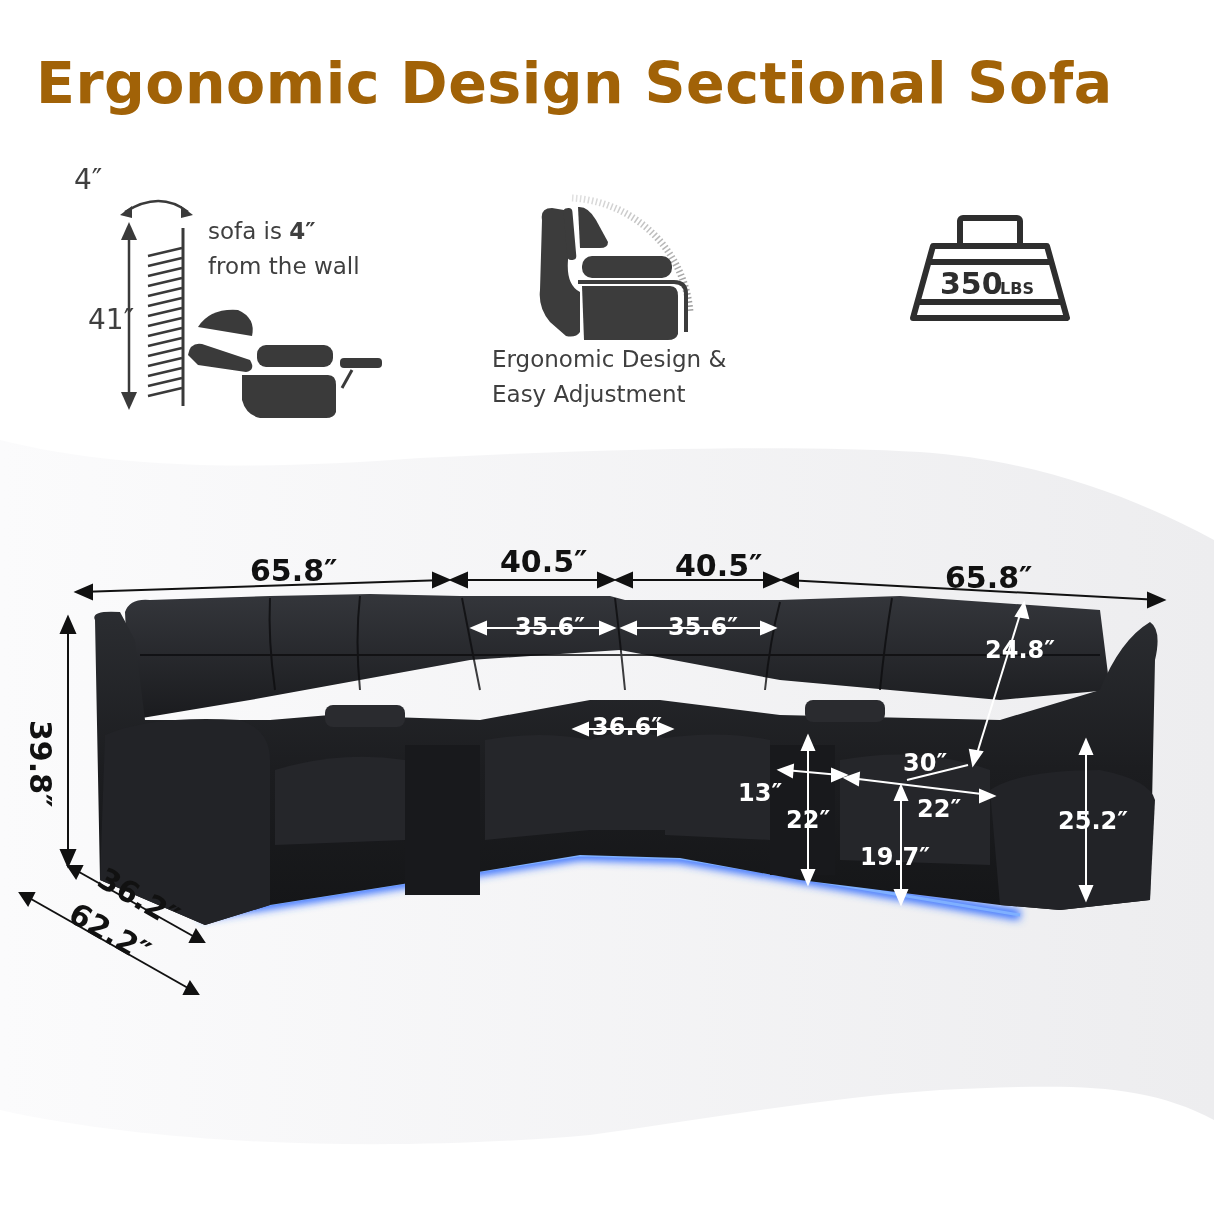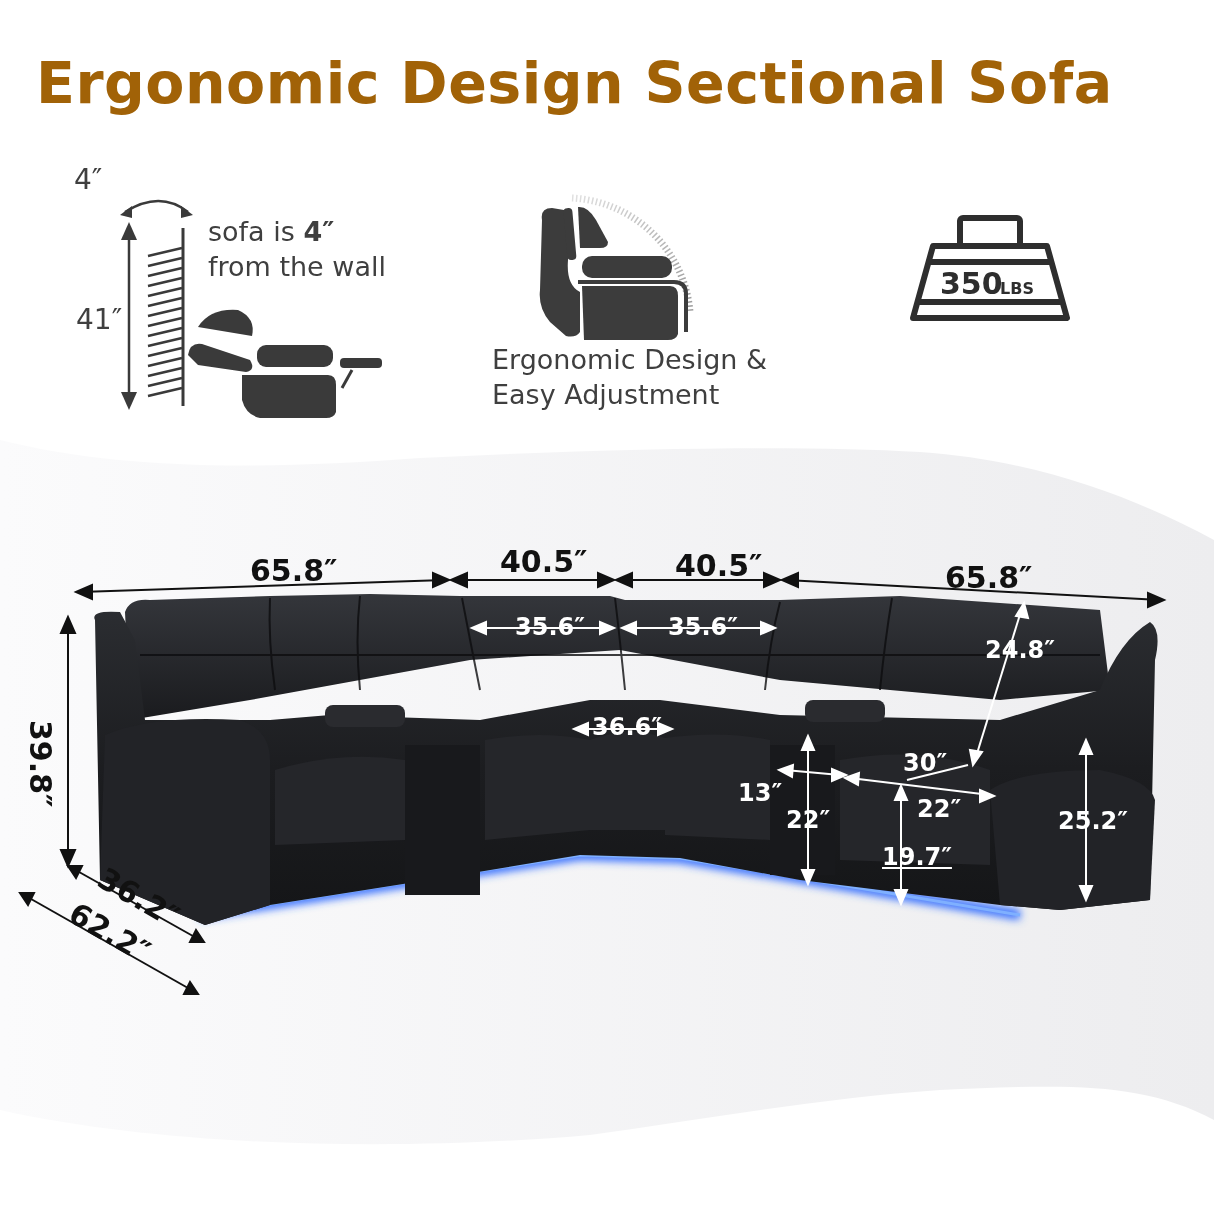--- a/index.html
+++ b/index.html
@@ -1,18 +1,18 @@
 <!DOCTYPE html>
 <html><head>
 <meta charset="utf-8">
 <style>
   html, body { margin:0; padding:0; }
   body { width:1214px; height:1214px; position:relative; overflow:hidden; background:#ffffff; font-family:"Liberation Sans", sans-serif; color:#3a3a3a; }
   .title { position:absolute; left:36px; top:50px; font-family:"DejaVu Sans", sans-serif; font-weight:bold; font-size:57px; letter-spacing:0.5px; color:#a16207; white-space:nowrap; }
-  .feature-text { position:absolute; font-family:"DejaVu Sans", sans-serif; font-size:27px; line-height:35px; color:#3f3f3f; white-space:nowrap; }
+  .feature-text { position:absolute; font-family:"DejaVu Sans", sans-serif; font-size:23px; line-height:35px; color:#3f3f3f; white-space:nowrap; }
   .feature-text b { font-weight:bold; }
   .icon-wrap { position:absolute; }
   .bg-wave { position:absolute; left:0; top:0; width:1214px; height:1214px; }
   .sofa-wrap { position:absolute; left:0; top:0; width:1214px; height:1214px; }
   .dim { position:absolute; font-family:"DejaVu Sans", sans-serif; font-weight:bold; white-space:nowrap; }
   .dim.black { color:#111; font-size:30px; }
   .dim.white { color:#fff; font-size:24px; }
 </style>
 </head>
 <body>
@@ -60,21 +60,21 @@
     </g>
 
     <path d="M138 167 Q 150 148 178 150 Q 196 158 192 176 Z" fill="#3a3a3a"></path>
     <path d="M128 195 Q 130 182 142 184 L 190 200 Q 196 210 186 212 L 138 205 Z" fill="#3a3a3a"></path>
     <rect x="197" y="185" width="76" height="22" rx="9" fill="#3a3a3a"></rect>
     <path d="M182 215 L 268 215 Q 276 215 276 225 L 276 252 Q 274 258 266 258 L 200 258 Q 186 255 182 240 Z" fill="#3a3a3a"></path>
     <rect x="280" y="198" width="42" height="10" rx="4" fill="#3a3a3a"></rect>
     <line x1="292" y1="210" x2="282" y2="228" stroke="#3a3a3a" stroke-width="3"></line>
   </svg>
   <div class="feature-text" style="left:14px;top:2px;font-size:28px;">4″</div>
-  <div class="feature-text" style="left:16px;top:142px;font-size:28px;">41″</div>
+  <div class="feature-text" style="left:28px;top:142px;font-size:28px;">41″</div>
   <div class="feature-text" style="left:148px;top:54px;">
     <span>sofa is </span><b>4″</b><br>
     <span>from the wall</span>
   </div>
 </div>
 
 <div class="icon-wrap" style="left:470px;top:180px;width:360px;height:240px;">
   <svg width="240" height="160" viewBox="0 0 240 160" style="position:absolute;left:50px;top:10px;">
     <defs>
       <linearGradient id="arcg" x1="0" y1="0" x2="1" y2="1">
@@ -218,17 +218,17 @@
 <div class="dim black" style="left:675px;top:548px;">40.5″</div>
 <div class="dim black" style="left:945px;top:560px;">65.8″</div>
 <div class="dim white" style="left:515px;top:613px;">35.6″</div>
 <div class="dim white" style="left:668px;top:613px;">35.6″</div>
 <div class="dim white" style="left:592px;top:713px;">36.6″</div>
 <div class="dim white" style="left:985px;top:636px;">24.8″</div>
 <div class="dim white" style="left:903px;top:749px;">30″</div>
 <div class="dim white" style="left:917px;top:795px;">22″</div>
 <div class="dim white" style="left:738px;top:754px;margin-top:25px;">13″</div>
 <div class="dim white" style="left:786px;top:806px;">22″</div>
-<div class="dim white" style="left:882px;top:843px;text-decoration:underline;">19.7″</div>
+<div class="dim white" style="left:860px;top:843px;">19.7″</div>
 <div class="dim white" style="left:1058px;top:807px;">25.2″</div>
 <div class="dim black" style="left:10px;top:720px;transform:rotate(90deg);transform-origin:left top;margin-left:48px;">39.8″</div>
 <div class="dim black" style="left:95px;top:880px;transform:rotate(30deg);">36.2″</div>
 <div class="dim black" style="left:66px;top:915px;transform:rotate(30deg);">62.2″</div>
 
 </body></html>

